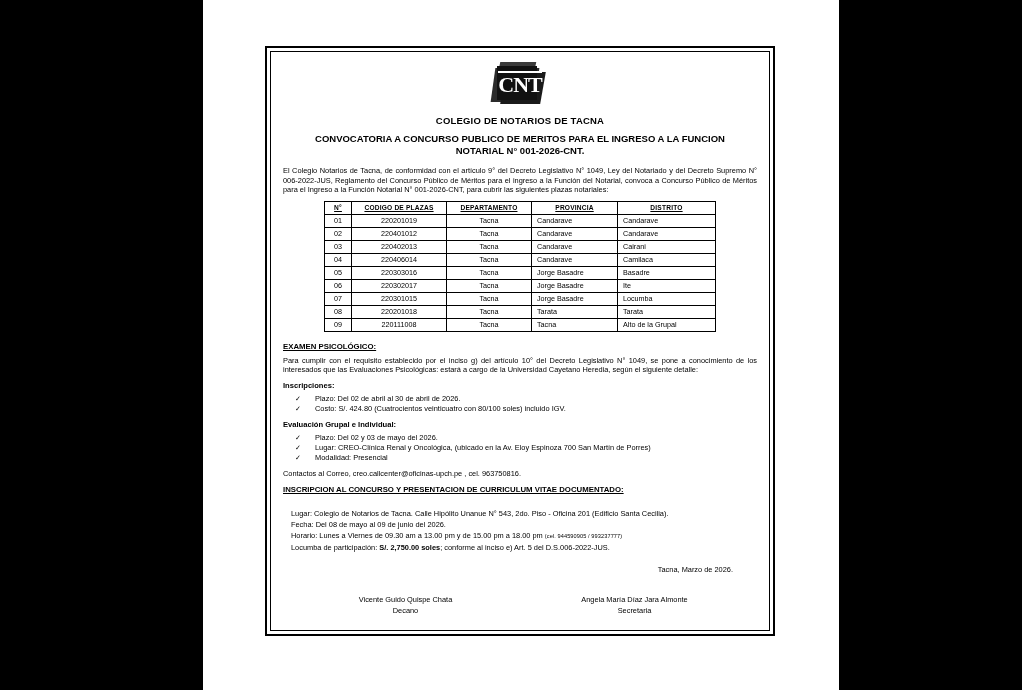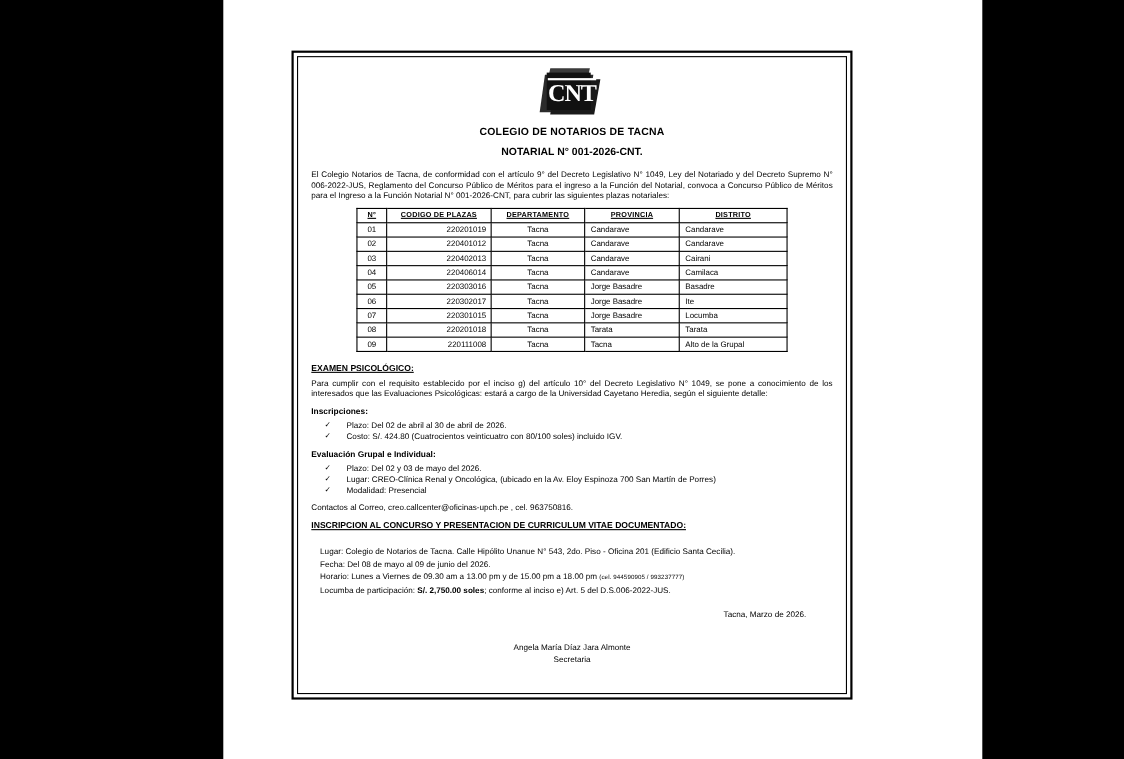--- a/index.html
+++ b/index.html
@@ -17,21 +17,21 @@
     position: relative;
     width: 1022px;
     height: 690px;
     background: #000000;
   }
   
   .paper {
     position: absolute;
     left: 203px;
     top: 0;
-    width: 690px;
+    width: 636px;
     height: 690px;
     background: #ffffff;
   }
   
   .doc-frame {
     position: absolute;
     left: 62px;
     top: 46px;
     width: 510px;
     height: 590px;
@@ -137,21 +137,21 @@
     white-space: nowrap;
   }
   table.plazas th {
     font-weight: bold;
     text-decoration: underline;
     text-align: center;
     font-size: 6.6px;
     letter-spacing: 0.2px;
   }
   table.plazas td.c-num  { text-align: center; width: 18px; }
-  table.plazas td.c-cod  { text-align: right; width: 86px; }
+  table.plazas td.c-cod  { text-align: center; width: 86px; }
   table.plazas td.c-dep  { text-align: center; width: 76px; }
   table.plazas td.c-prov { text-align: left; width: 76px; padding-left: 5px; }
   table.plazas td.c-dist { text-align: left; width: 88px; padding-left: 5px; }
 
   
   .sec-head {
     font-size: 7.8px;
     font-weight: bold;
     text-decoration: underline;
     color: #000;
@@ -248,20 +248,21 @@
             <div class="sq sq-a"></div>
             <div class="sq sq-b"></div>
             <div class="sq sq-c"></div>
             <div class="sq sq-d"></div>
             <div class="mono"><span class="bar">CNT</span></div>
           </div>
         </div>
 
         <div class="h-org">COLEGIO DE NOTARIOS DE TACNA</div>
         <div class="h-title">
+          <div>CONVOCATORIA A CONCURSO PUBLICO DE MERITOS PARA EL INGRESO A LA FUNCION</div>
           <div>NOTARIAL N° 001-2026-CNT.</div>
         </div>
 
         <div class="para">El Colegio Notarios de Tacna, de conformidad con el artículo 9° del Decreto Legislativo N° 1049, Ley del Notariado y del Decreto Supremo N° 006-2022-JUS, Reglamento del Concurso Público de Méritos para el ingreso a la Función del Notarial, convoca a Concurso Público de Méritos para el Ingreso a la Función Notarial N° 001-2026-CNT, para cubrir las siguientes plazas notariales:</div>
 
         <div class="table-wrap">
           <table class="plazas">
             <thead>
               <tr id="thead-row">
                   <th>N°</th>
@@ -362,20 +363,24 @@
           <div><span>Lugar</span><span>: Colegio de Notarios de Tacna. Calle Hipólito Unanue N° 543, 2do. Piso - Oficina 201 (Edificio Santa Cecilia).</span></div>
           <div><span>Fecha</span><span>: Del 08 de mayo al 09 de junio del 2026.</span></div>
           <div><span>Horario:</span><span> Lunes a Viernes de 09.30 am a 13.00 pm y de 15.00 pm a 18.00 pm </span><span class="tiny">(cel. 944590905 / 993237777)</span></div>
           <div><span>Locumba de participación:</span><b> S/. 2,750.00 soles</b><span>; conforme al inciso e) Art. 5 del D.S.006-2022-JUS.</span></div>
         </div>
 
         <div class="place-date">Tacna, Marzo de 2026.</div>
 
         <div class="signatures" id="signature-block">
             <div class="sig">
+              <div>Vicente Guido Quispe Chata</div>
+              <div>Decano</div>
+            </div>
+            <div class="sig">
               <div>Angela María Díaz Jara Almonte</div>
               <div>Secretaria</div>
             </div>
           </div>
 
       </div>
     </div>
   </div>
 </div>
 

